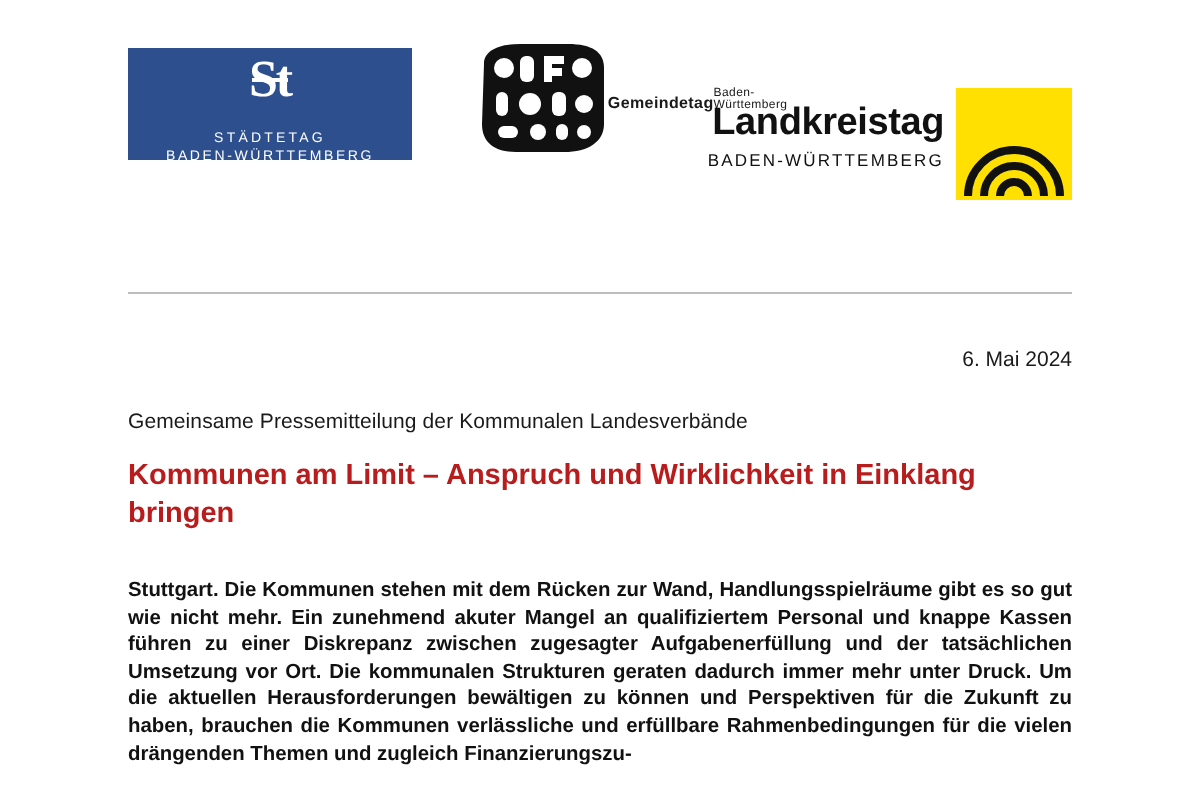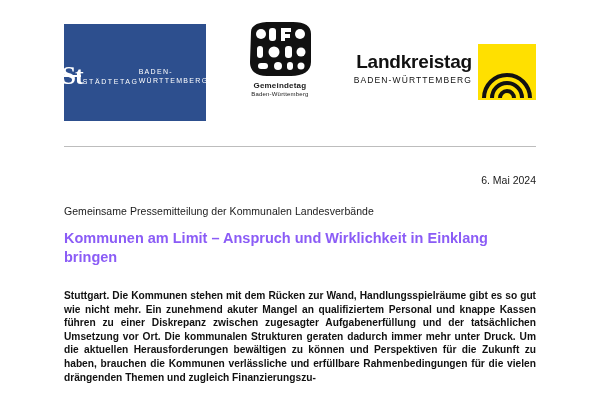--- a/index.html
+++ b/index.html
@@ -32,24 +32,25 @@
     display: flex;
     align-items: flex-start;
     justify-content: space-between;
     padding: 0 64px;
     box-sizing: border-box;
   }
 
   
   .logo-staedtetag {
     width: 142px;
-    height: 97px;
+    height: 56px;
     background: #2d4f8e;
     color: #ffffff;
     display: flex;
+    flex-direction: column;
     align-items: center;
     justify-content: center;
     box-sizing: border-box;
     padding-top: 6px;
   }
   .logo-staedtetag .mark {
     font-size: 26px;
     letter-spacing: -1px;
     line-height: 26px;
     font-family: "Liberation Serif", serif;
@@ -75,21 +76,21 @@
   .logo-staedtetag .l2 {
     font-size: 7px;
     letter-spacing: 1.3px;
     line-height: 9px;
   }
 
   
   .logo-gemeindetag {
     width: 84px;
     display: flex;
-    flex-direction: column;
+    flex-direction: row;
     align-items: center;
     margin-top: -2px;
   }
   .logo-gemeindetag .blob {
     width: 66px;
     height: 54px;
     position: relative;
   }
   .logo-gemeindetag .blob svg { display: block; }
   .logo-gemeindetag .g1 {
@@ -169,21 +170,21 @@
     font-weight: normal;
     color: #1a1a1a;
     margin: 0 0 12px 0;
     letter-spacing: 0.05px;
   }
   .headline {
     font-size: 14.5px;
     font-weight: bold;
     line-height: 19px;
     margin: 0 0 22px 0;
-    color: #8b5cf6;
+    color: #b91c1c;
   }
   .body-par {
     font-size: 10.2px;
     line-height: 13.6px;
     font-weight: bold;
     text-align: justify;
     margin: 0;
     color: #111;
   }
 </style>

